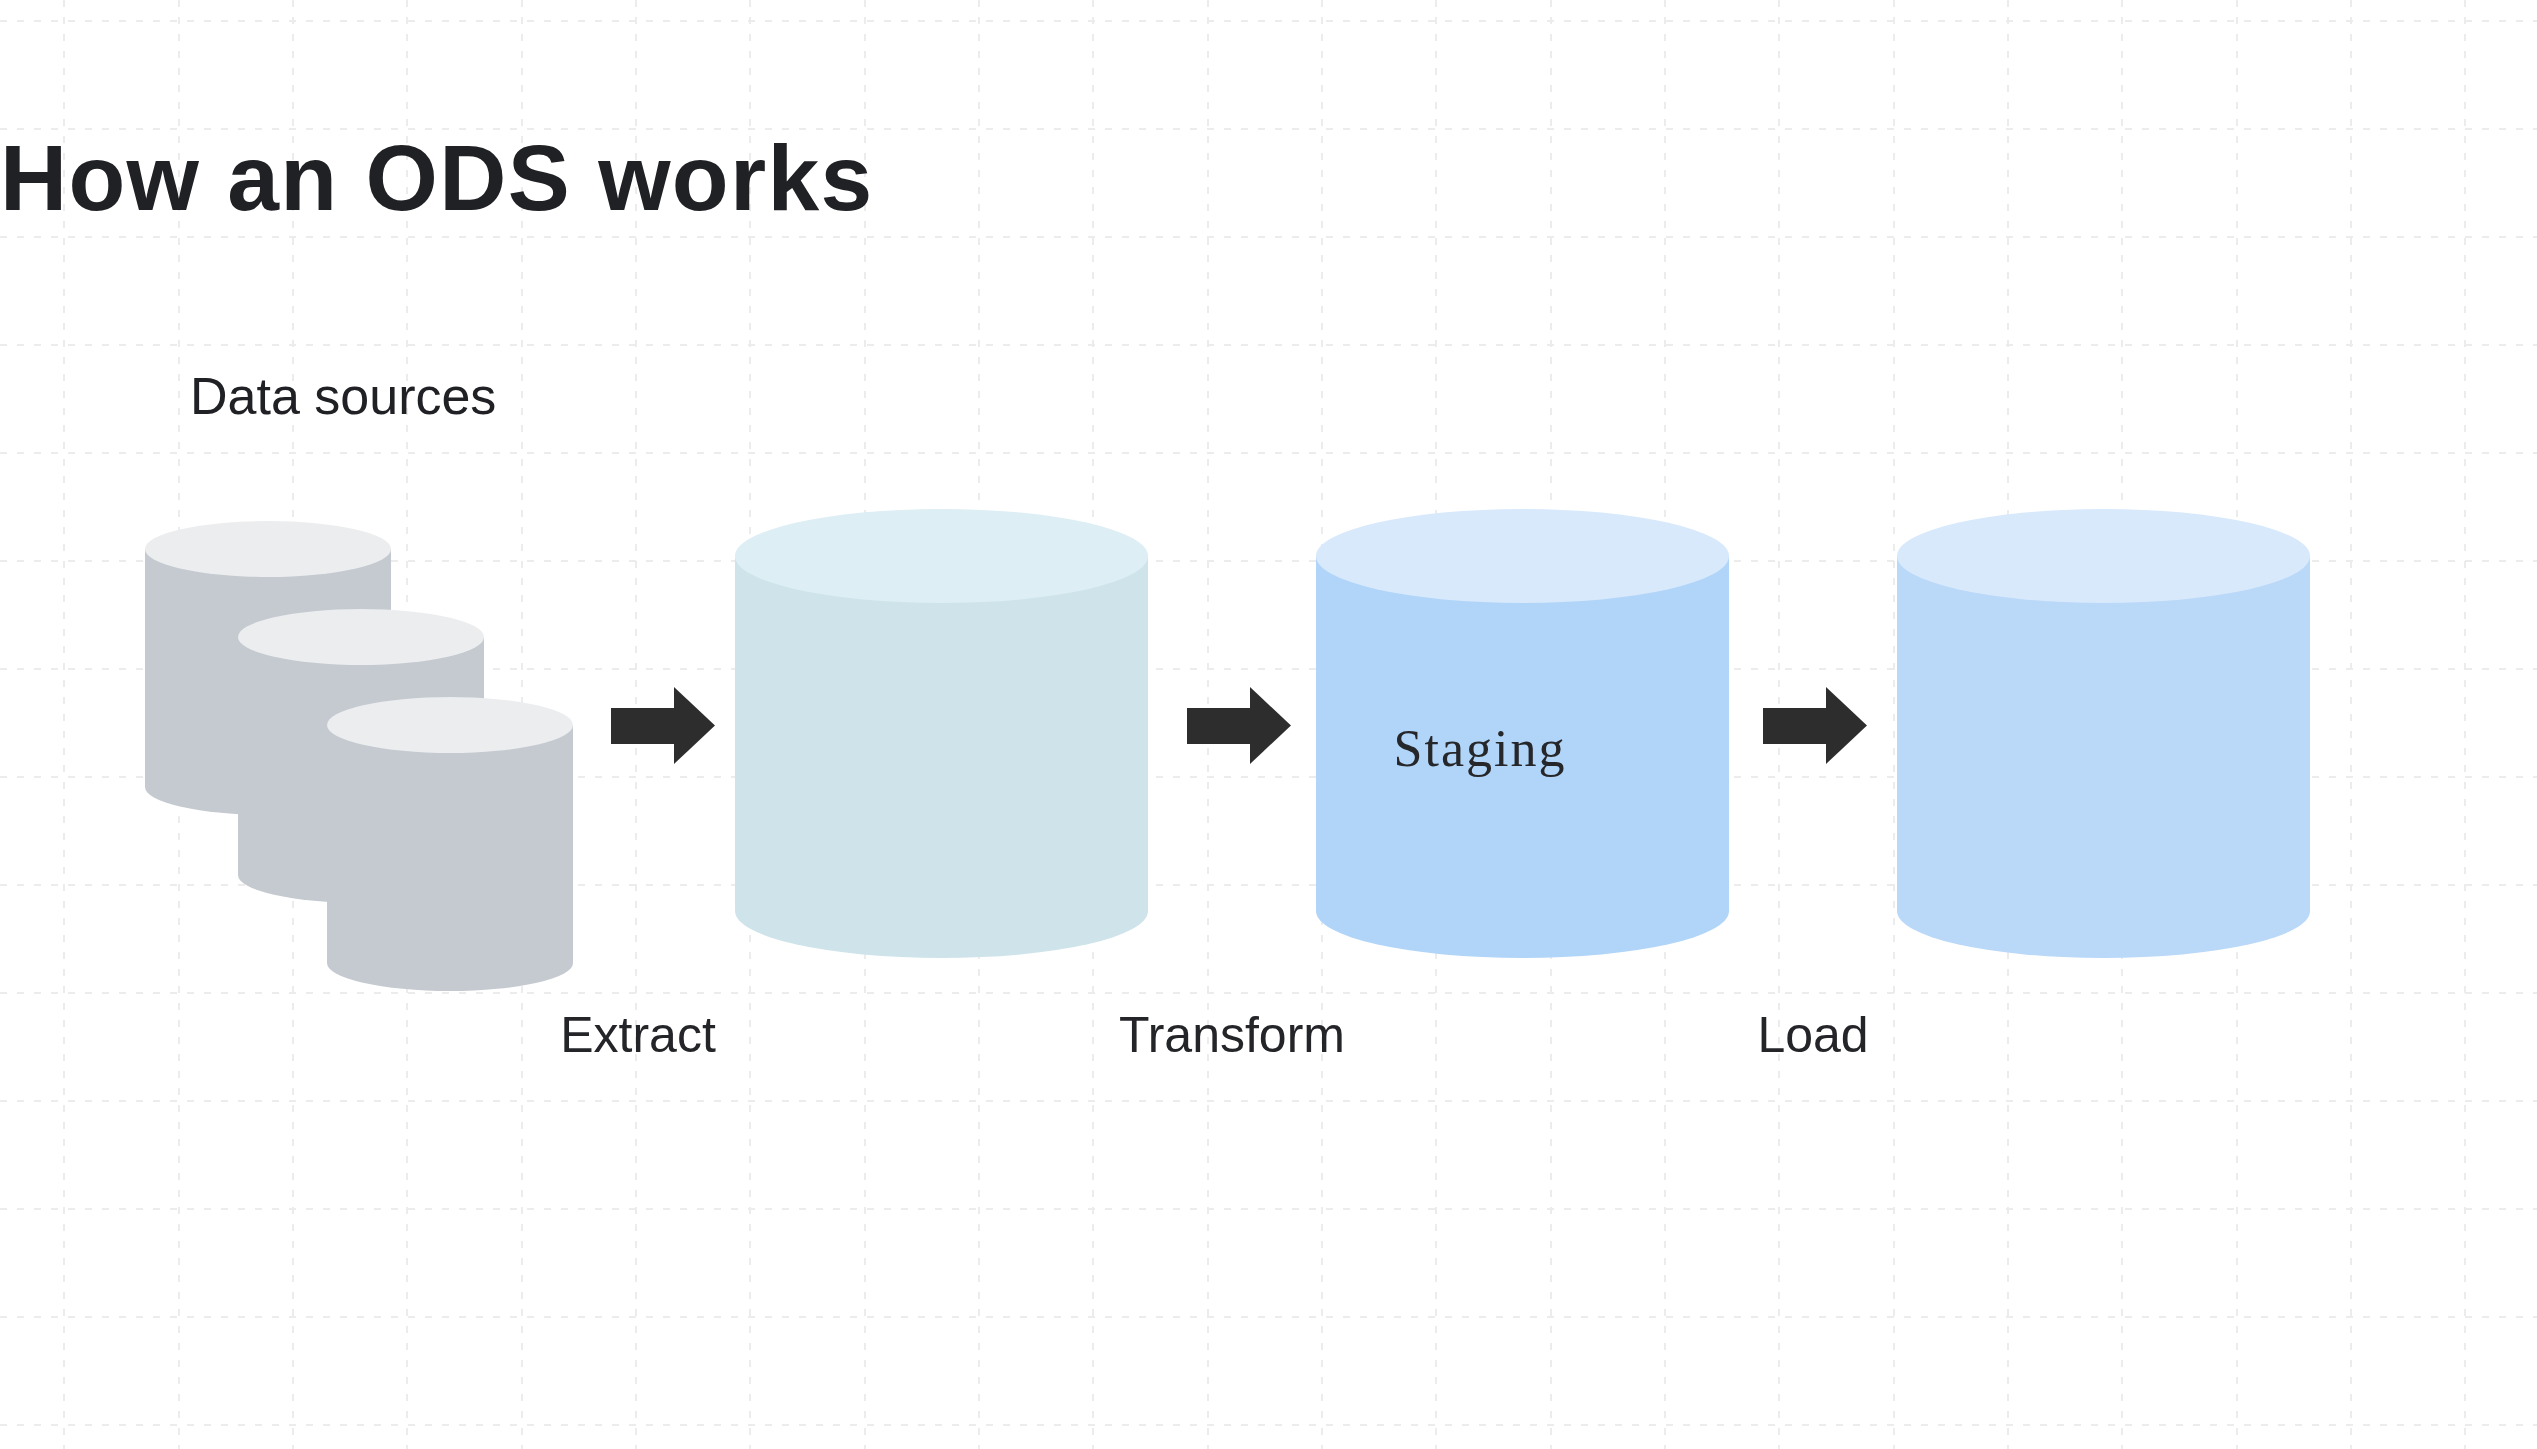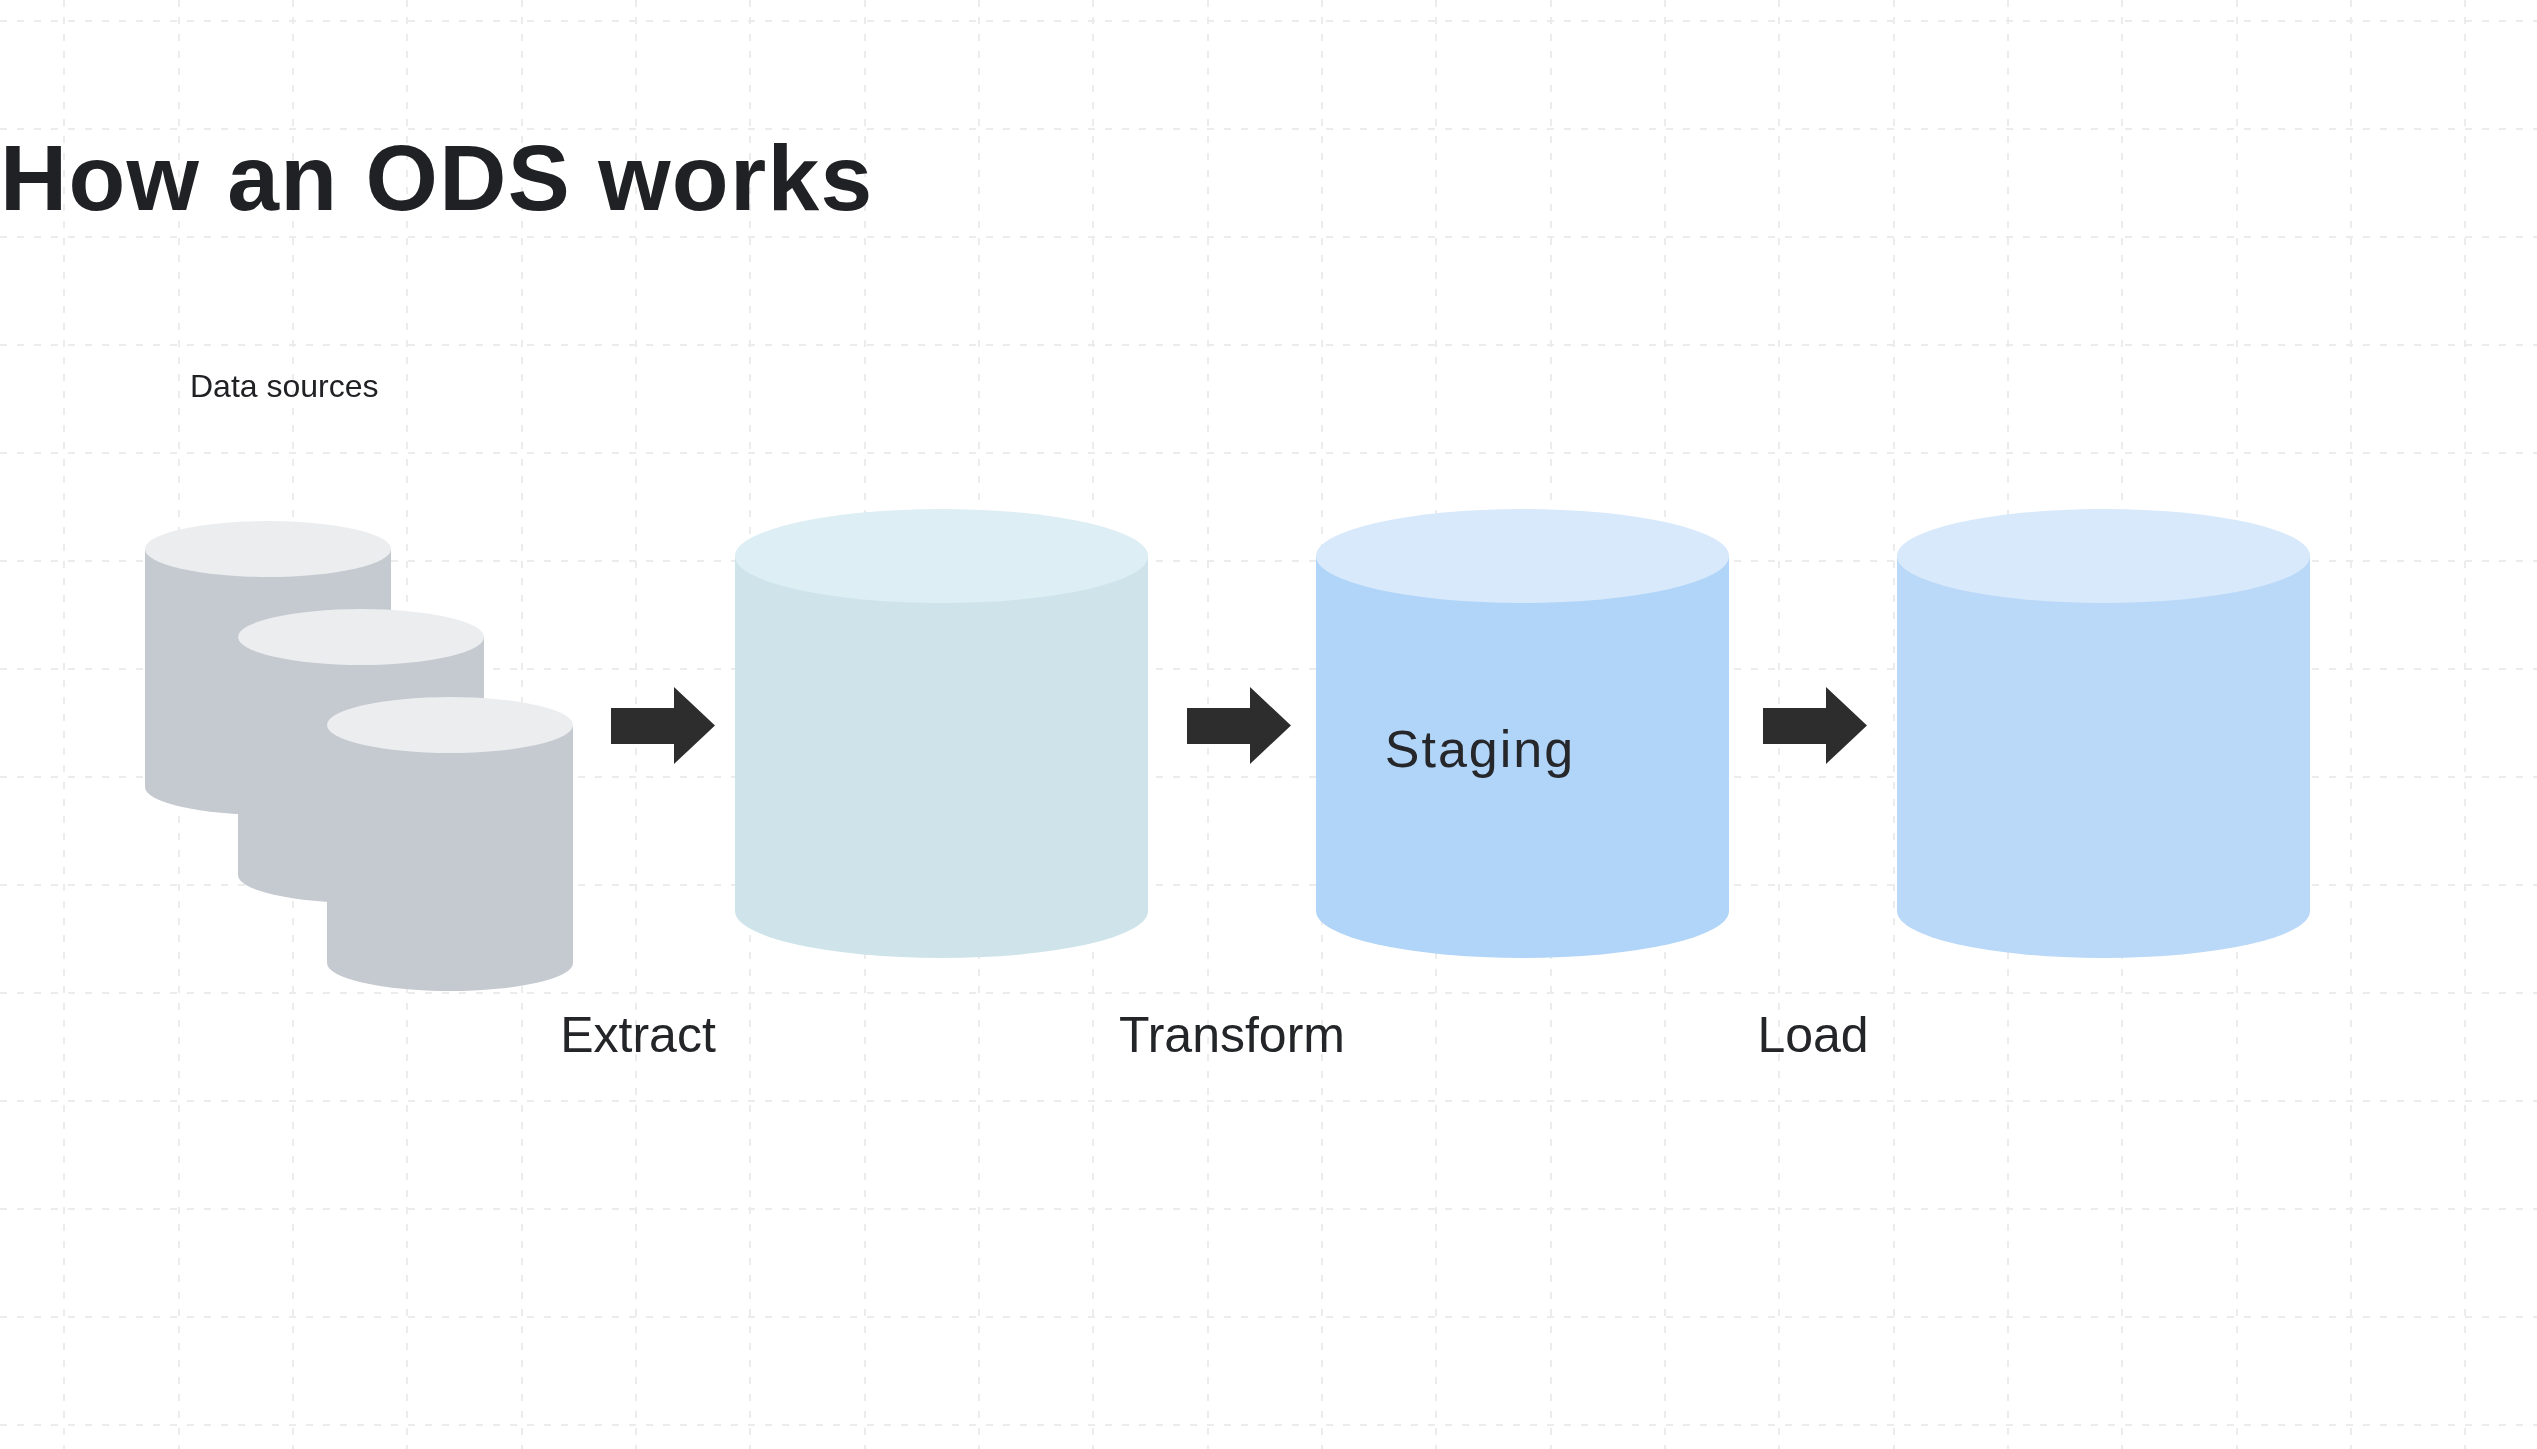--- a/index.html
+++ b/index.html
@@ -18,21 +18,21 @@
       background:repeating-linear-gradient(to right,#ececec 0 7.3px,transparent 7.3px 17px);}
 
   .title{
     position:absolute;left:0;top:132px;width:100%;
     margin:0;
     font-size:93px;font-weight:bold;letter-spacing:1.3px;
     color:#202124;z-index:3;line-height:1;
   }
   .src-label{
     position:absolute;left:190px;top:370px;
-    font-size:32px;color:#202124;line-height:1;z-index:3;
+    font-size:52px;color:#202124;line-height:1;z-index:3;
   }
 
   
   .cyl{position:absolute;z-index:2;}
   .cyl-top{position:absolute;left:0;top:0;width:100%;border-radius:50%;}
   .cyl-body{position:absolute;left:0;width:100%;}
   .main-cyl{width:413px;height:449px;}
   .main-cyl .cyl-top{height:94px;}
   .main-cyl .cyl-body{top:47px;height:402px;border-radius:0 0 207px 207px / 0 0 47px 47px;}
   .gray-cyl{width:246px;height:294px;}
@@ -55,21 +55,21 @@
   .a2{left:1187px;}
   .a3{left:1763px;}
 
   
   .node-label{
     position:absolute;top:723px;z-index:4;
     font-size:52px;letter-spacing:2px;color:#26272a;
     text-align:center;line-height:1;
   }
   .ods-label{left:735px;width:413px;}
-  .staging-label{left:1316px;width:328px;}
+  .staging-label{left:1316px;width:328px;font-family:Liberation Serif, serif;}
   .warehouse-label{
     position:absolute;left:1943px;top:688px;width:317px;z-index:4;
     font-size:50px;letter-spacing:1.3px;color:#26272a;
     text-align:center;line-height:69px;
   }
 
   
   .step-label{
     position:absolute;top:1010px;z-index:3;
     font-size:50px;color:#242528;line-height:1;

